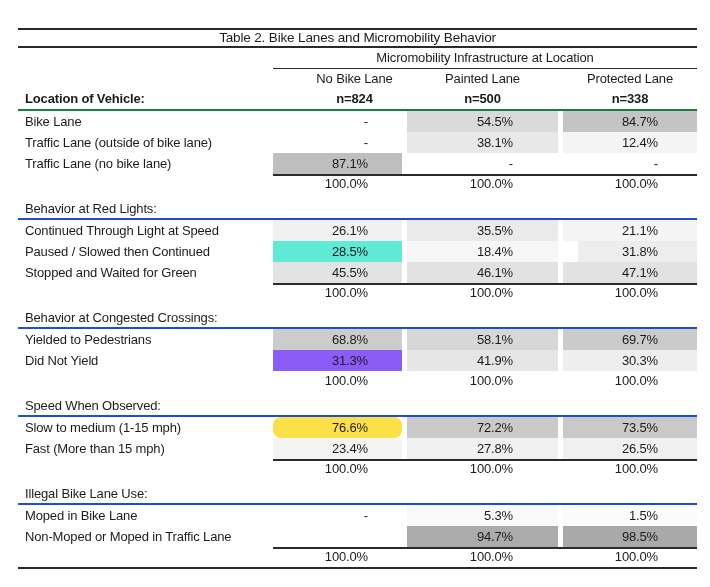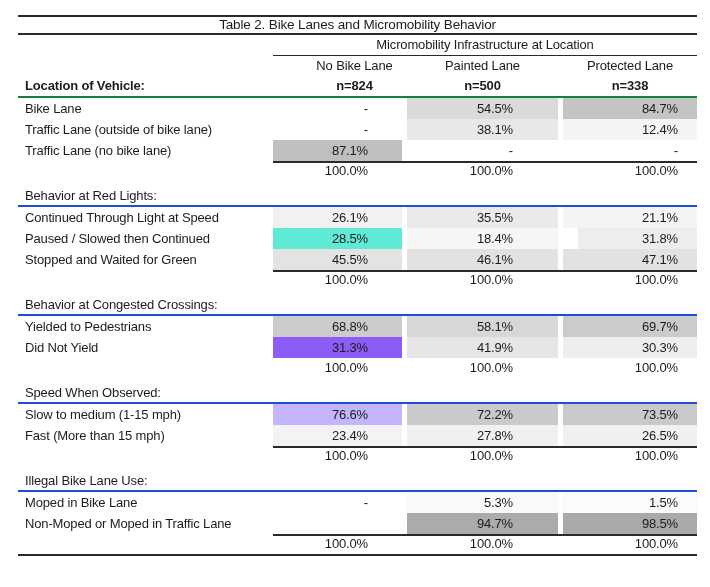--- a/index.html
+++ b/index.html
@@ -1,21 +1,21 @@
 <!DOCTYPE html>
 <html><head>
 <meta charset="utf-8">
 <style>
   html, body { margin:0; padding:0; background:#ffffff; }
   body {
     width:710px; height:587px; position:relative; overflow:hidden;
     font-family:"Liberation Sans", sans-serif; font-size:13px; color:#1c1c1c;
     letter-spacing:-0.15px;
   }
-  .tbl { position:absolute; left:18px; top:15px; width:679px; }
+  .tbl { position:absolute; left:18px; top:28px; width:679px; }
   .rule { height:0; border-top:2px solid #2a2a2a; }
   .rule.bottom { border-top-width:2.5px; }
   .title-row { height:16px; line-height:16px; text-align:center; font-size:13.5px; }
   .span-row { display:flex; }
   .span-pad { width:255px; }
   .span-lbl { width:424px; height:21px; line-height:20px; text-align:center;
               border-bottom:1.5px solid #2a2a2a; box-sizing:border-box; }
   .colhead-row, .n-row { display:flex; height:20px; line-height:20px;justify-content:flex-end; }
   .n-row { border-bottom:2px solid #15803d;font-weight:bold; }
   .lblc { width:255px; padding-left:7px; box-sizing:border-box; white-space:nowrap; }
@@ -27,21 +27,21 @@
               border-bottom:2px solid #1d4ed8; box-sizing:border-box; }
   .sec-head .lblc { line-height:19px; }
   .d-row { display:flex; height:21px; line-height:21px; }
   .cell { box-sizing:border-box; }
   .cell.c1 { width:129px; }
   .cell.c2 { width:156px; }
   .cell.c3 { width:139px; }
   .cellbg { height:100%; text-align:right; box-sizing:border-box; }
   .c1 .cellbg { padding-right:34px; }
   .c2 .cellbg { margin-left:5px; padding-right:45px; }
-  .c3 .cellbg { margin-left:5px; padding-right:19px; }
+  .c3 .cellbg { margin-left:5px; padding-right:39px; }
   .t-row { display:flex; height:20px; line-height:20px; position:relative; }
   .t-row.ruled::before { content:""; position:absolute; left:255px; right:0; top:0;
                          border-top:2px solid #2a2a2a; }
 </style>
 </head>
 <body>
 
 <div class="tbl">
   <div class="rule"></div>
   <div class="title-row">Table 2. Bike Lanes and Micromobility Behavior</div>
@@ -204,21 +204,21 @@
     <div class="cell c3">
       <div class="cellbg"><span>100.0%</span></div>
     </div>
   </div>
       <div class="sec-head">
     <div class="lblc">Speed When Observed:</div>
   </div>
       <div class="d-row">
     <div class="lblc">Slow to medium (1-15 mph)</div>
     <div class="cell c1">
-      <div class="cellbg" style="background: #c4b5fd;"><span>76.6%</span></div>
+      <div class="cellbg" style="background: #fde047; border-radius: 8px;"><span>76.6%</span></div>
     </div>
     <div class="cell c2">
       <div class="cellbg" style="background: rgb(202, 202, 202);"><span>72.2%</span></div>
     </div>
     <div class="cell c3">
       <div class="cellbg" style="background: rgb(201, 201, 201);"><span>73.5%</span></div>
     </div>
   </div>
       <div class="d-row">
     <div class="lblc">Fast (More than 15 mph)</div>

